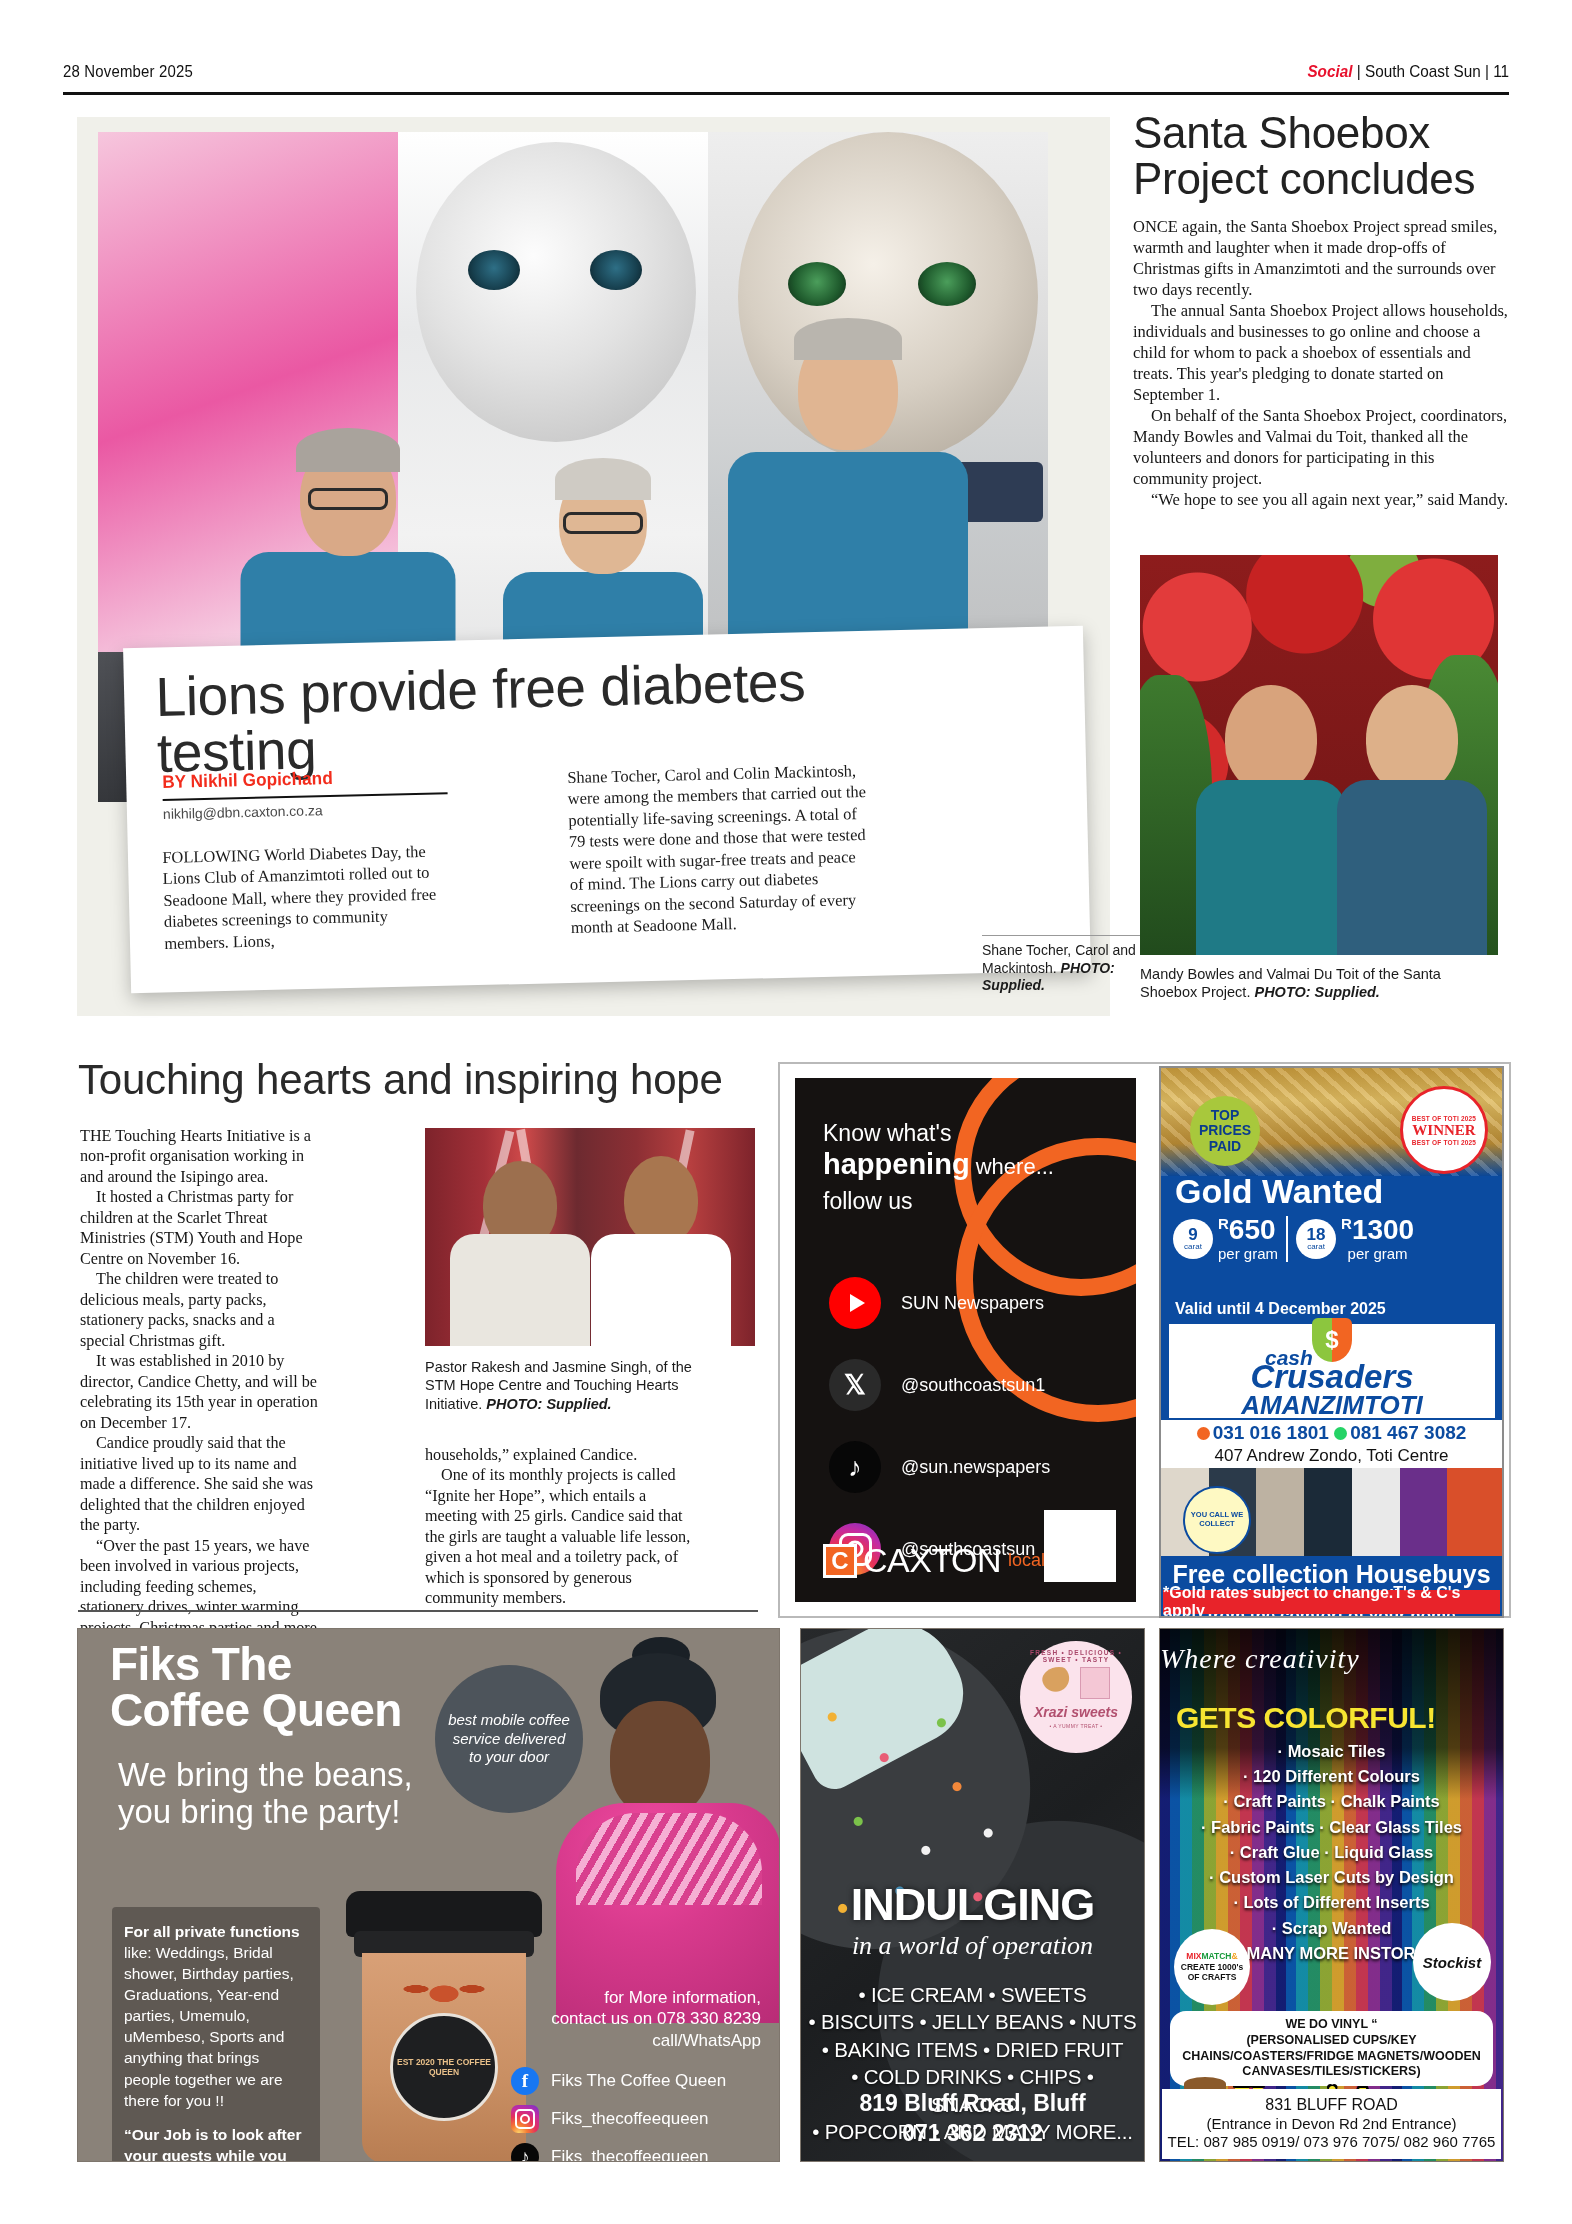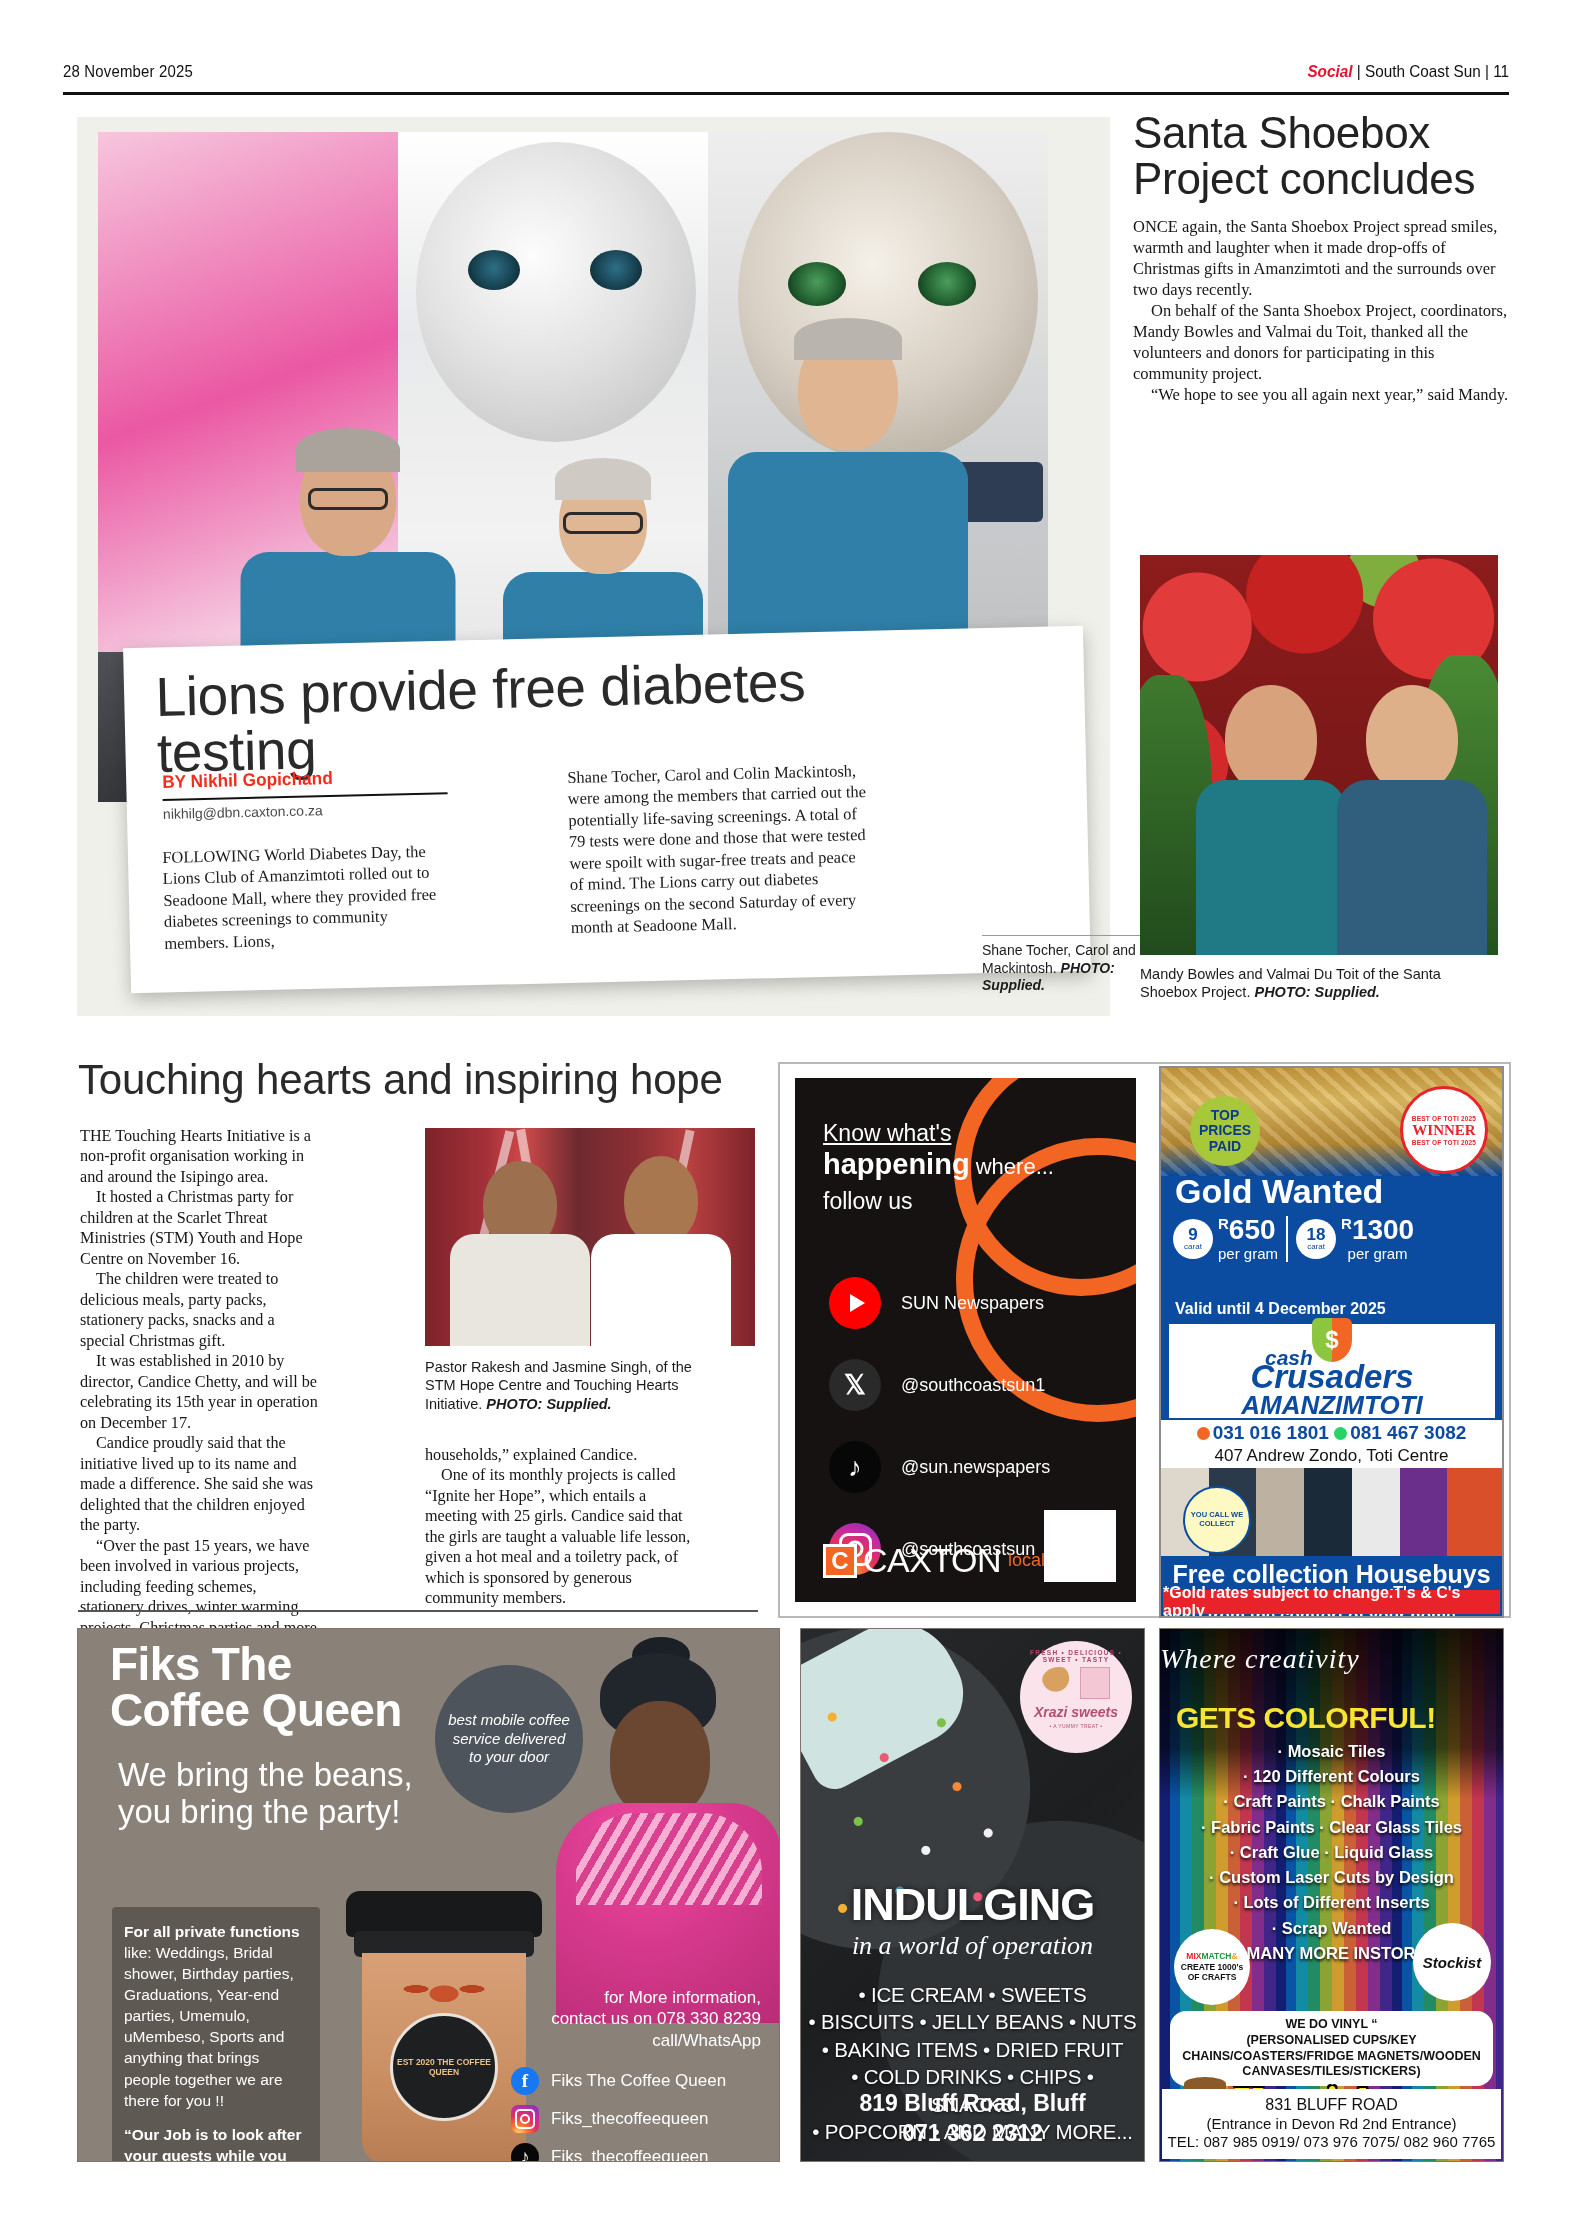--- a/index.html
+++ b/index.html
@@ -124,21 +124,21 @@
   .th-c2{position:absolute;left:425px;top:1445px;width:270px;font-family:"Liberation Serif",serif;
       font-size:16.2px;line-height:1.265;color:#161616;}
   .th-c2 p{margin:0;text-indent:16px;} .th-c2 p.first{text-indent:0;}
   .th-rule{position:absolute;left:78px;top:1610px;width:680px;height:2px;background:#555;}
 
   
   .ad-frame-mid{position:absolute;left:778px;top:1062px;width:733px;height:556px;border:2px solid #b9b9b9;box-sizing:border-box;}
   .caxton{position:absolute;left:795px;top:1078px;width:341px;height:524px;background:#151211;overflow:hidden;}
   .cx-ring1{position:absolute;right:-72px;top:-36px;width:220px;height:220px;border:17px solid #f26522;border-radius:50%;}
   .cx-ring2{position:absolute;right:-104px;top:60px;width:250px;height:250px;border:17px solid #f26522;border-radius:50%;}
-  .cx-know{position:absolute;left:28px;top:42px;color:#fff;font-size:23px;text-decoration:underline;}
+  .cx-know{position:absolute;left:28px;top:42px;color:#fff;font-size:23px;}
   .cx-happening{position:absolute;left:28px;top:70px;color:#fff;font-size:29px;font-weight:bold;}
   .cx-happening span{font-weight:400;font-size:22px;}
   .cx-follow{position:absolute;left:28px;top:110px;color:#fff;font-size:23px;}
   .cx-list{position:absolute;left:34px;top:196px;width:300px;}
   .cx-row{display:flex;align-items:center;height:58px;margin-bottom:24px;}
   .cx-ico{width:52px;height:52px;border-radius:50%;display:flex;align-items:center;justify-content:center;
       flex:0 0 52px;margin-right:20px;}
   .cx-ico.yt{background:#ff0000;}
   .cx-ico.x{background:#2a2a2a;}
   .cx-ico.tt{background:#070707;}
@@ -387,20 +387,21 @@
     <div class="lions-cap">
       <div class="cap-rule"></div>
       <span>Shane Tocher, Carol and Colin Mackintosh. </span><i>PHOTO: Supplied.</i>
     </div>
   </div>
 
   <div class="santa">
     <h1>Santa Shoebox Project concludes</h1>
     <div class="body">
       <p class="first">ONCE again, the Santa Shoebox Project spread smiles, warmth and laughter when it made drop-offs of Christmas gifts in Amanzimtoti and the surrounds over two days recently.</p>
+      <p>The annual Santa Shoebox Project allows households, individuals and businesses to go online and choose a child for whom to pack a shoebox of essentials and treats. This year's pledging to donate started on September 1.</p>
       <p>On behalf of the Santa Shoebox Project, coordinators, Mandy Bowles and Valmai du Toit, thanked all the volunteers and donors for participating in this community project.</p>
       <p>“We hope to see you all again next year,” said Mandy.</p>
     </div>
   </div>
   <div class="santa-photo">
     <div class="bg"></div>
       <div class="pl"></div>
       <div class="pr"></div>
     <div class="pA">
         <div class="ph" style="background:#d8a37c;"></div>

